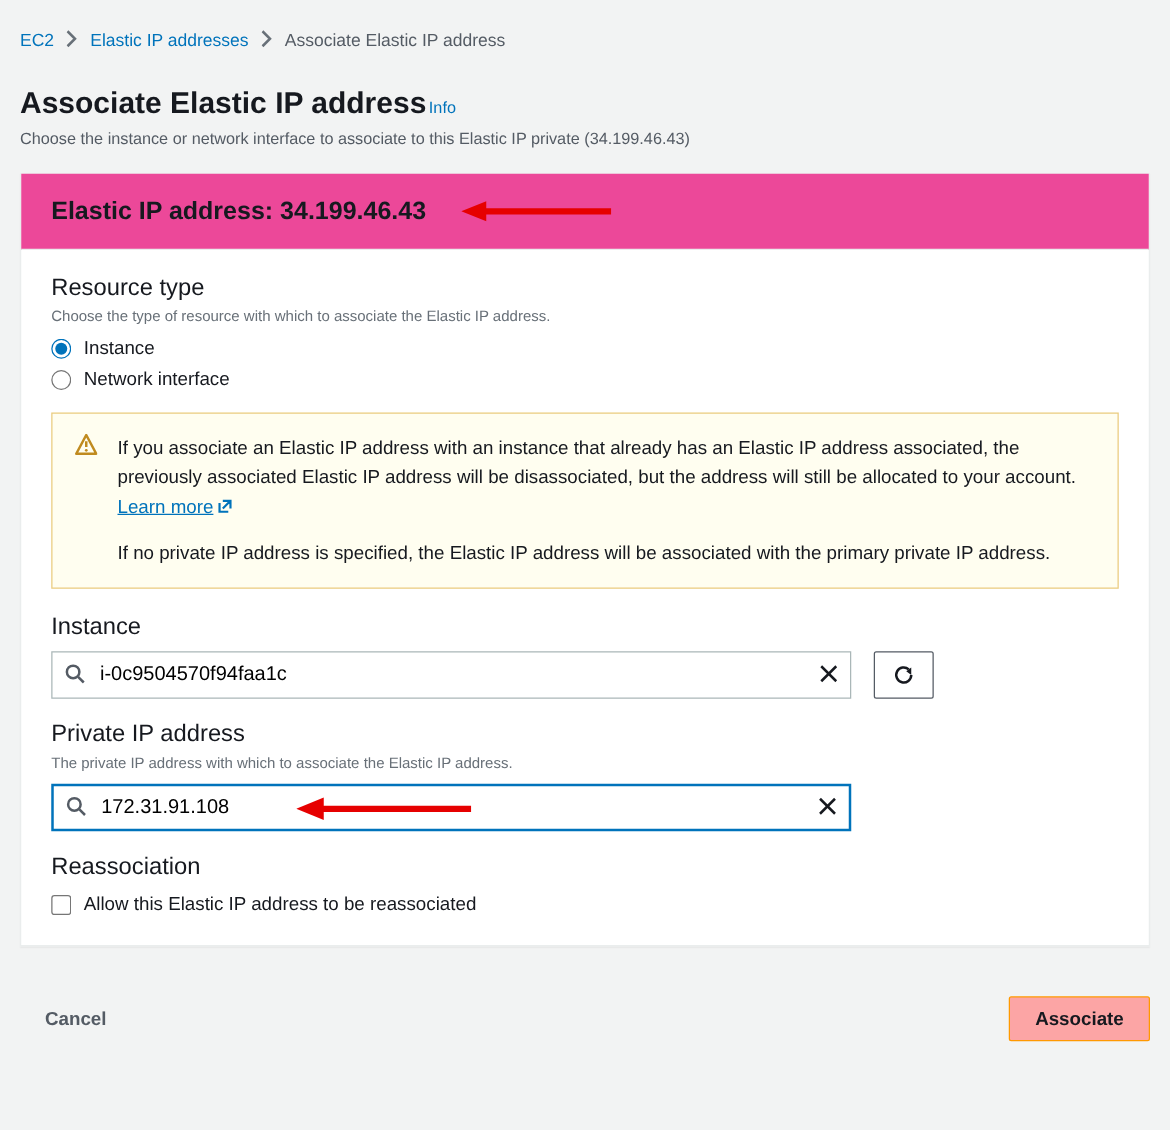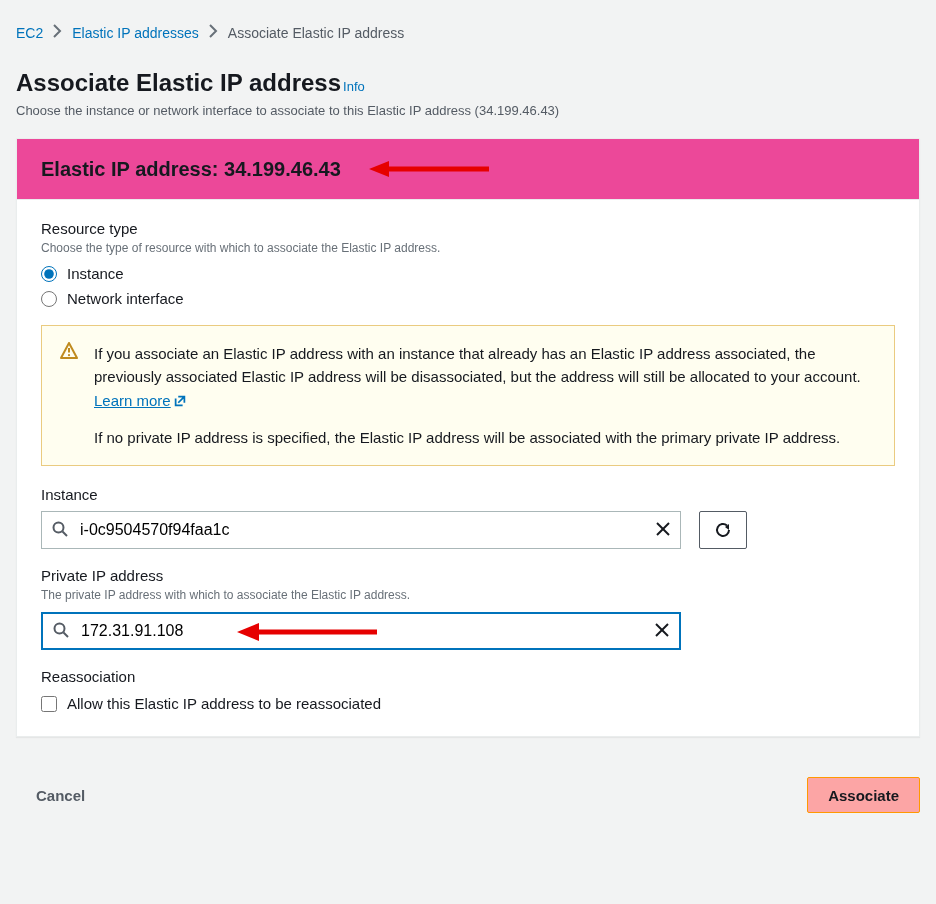--- a/index.html
+++ b/index.html
@@ -5,21 +5,21 @@
   * { box-sizing: border-box; margin: 0; padding: 0; }
   body {
     font-family: "Amazon Ember", "Helvetica Neue", Helvetica, Arial, sans-serif;
     background: #f2f3f3;
     color: #16191f;
     font-size: 14px;
     width: 936px;
     padding: 0;
   }
   .page { padding: 24px 16px 16px 16px; }
-  .breadcrumb { display: flex; align-items: center; gap: 10px; margin-bottom: 28px; font-size: 14px; }
+  .breadcrumb { display: flex; align-items: flex-start; gap: 10px; margin-bottom: 28px; font-size: 14px; }
   .breadcrumb a { color: #0073bb; text-decoration: none; }
   .breadcrumb .chev { color: #687078; }
   .breadcrumb .current { color: #545b64; }
   h1.page-title { font-size: 24px; font-weight: 700; display: inline; }
   .info-link { color: #0073bb; font-size: 13px; font-weight: 400; margin-left: 2px; cursor: pointer; }
   .page-desc { color: #545b64; font-size: 13px; margin-top: 6px; margin-bottom: 20px; }
   .panel {
     background: #fff;
     border: 1px solid #eaeded;
     box-shadow: 0 1px 1px rgba(0,0,0,0.05);
@@ -27,21 +27,21 @@
   .panel-header {
     padding: 18px 24px;
     border-bottom: 1px solid #eaeded;
     background: #ec4899;
     position: relative;
     display: flex;
     align-items: center;
   }
   .panel-header-title { font-size: 20px; font-weight: 700; }
   .panel-body { padding: 20px 24px 24px 24px; }
-  .form-label { font-size: 15px; font-weight: 400; color: #16191f; }
+  .form-label { font-size: 19px; font-weight: 400; color: #16191f; }
   .form-hint { color: #687078; font-size: 12px; margin-top: 4px; margin-bottom: 10px; }
   .radio-row { display: flex; align-items: center; gap: 10px; margin-bottom: 8px; cursor: pointer; }
   .radio-row input[type=radio] { width: 16px; height: 16px; accent-color: #0073bb; }
   .radio-row label { font-size: 15px; cursor: pointer; }
   .notice {
     border: 1px solid #eacb80;
     background: #fffef0;
     padding: 16px 18px 16px 52px;
     position: relative;
     margin: 14px 0 20px 0;
@@ -108,21 +108,21 @@
       <svg width="9" height="14" viewBox="0 0 9 14">
           <path d="M1 1 L7 7 L1 13" stroke="#687078" stroke-width="2" fill="none"></path>
         </svg>
     </span>
     <span class="current">Associate Elastic IP address</span>
   </div>
 
   <div>
     <h1 class="page-title">Associate Elastic IP address</h1><span class="info-link">Info</span>
   </div>
-  <p class="page-desc">Choose the instance or network interface to associate to this Elastic IP address (34.199.46.43)</p>
+  <p class="page-desc">Choose the instance or network interface to associate to this Elastic IP private (34.199.46.43)</p>
 
   <div class="panel">
     <div class="panel-header">
       <span class="panel-header-title">Elastic IP address: 34.199.46.43</span>
       <svg style="margin-left:28px" width="120" height="24" viewBox="0 0 120 24">
         <line class="arrow-line" x1="120" y1="12" x2="14" y2="12"></line>
         <polygon class="arrow-head" points="0,12 20,4 20,20"></polygon>
       </svg>
     </div>
     <div class="panel-body">

